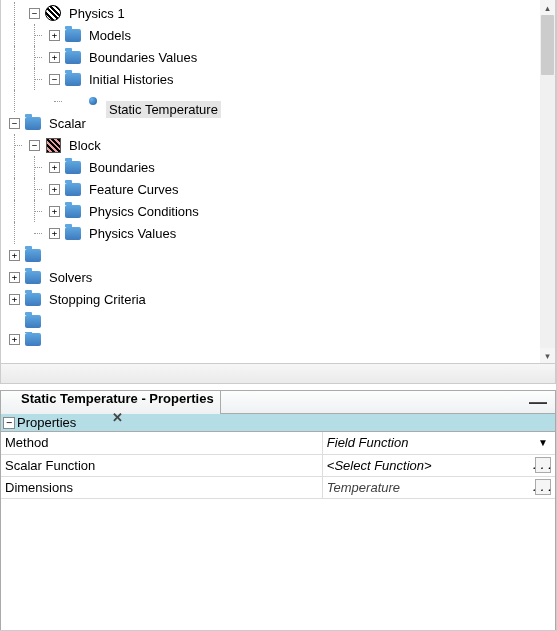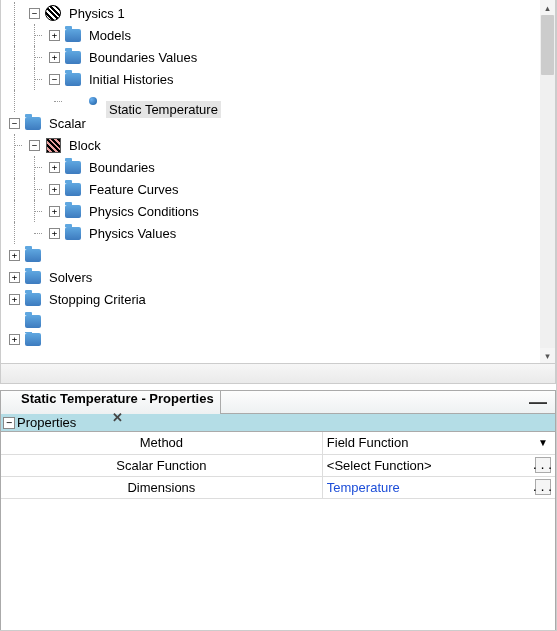--- a/index.html
+++ b/index.html
@@ -193,38 +193,38 @@
     align-items:center; justify-content:center;
     font-size:10px; line-height:1;
     margin: 0 2px;
     font-family: monospace;
     background:#fff;
     cursor:pointer;
   }
   .prop-table {
     width: 100%;
     border-collapse: collapse;
-    text-align: center;
   }
   .prop-table td {
     border-bottom: 1px solid #ddd;
     height: 22px;
     padding: 0 4px;
     vertical-align: middle;
   }
   .prop-table tr td:first-child {
     border-right: 1px solid #ddd;
     width: 58%;
   }
   .val-cell {
     display: flex;
     align-items: center;
     justify-content: space-between;
-  }
-  .val-dim { color: #1d4ed8; }
+    font-style: italic;
+  }
+  .val-dim { color: #404040; }
   .dd-caret {
     font-size: 10px; color:#000; cursor:pointer; padding:0 3px;
   }
   .ellips-btn {
     width: 16px; height: 16px;
     border: 1px solid #aaa;
     display:inline-flex; align-items:center; justify-content:center;
     font-size: 11px;
     cursor:pointer;
     background:#f5f5f5;

